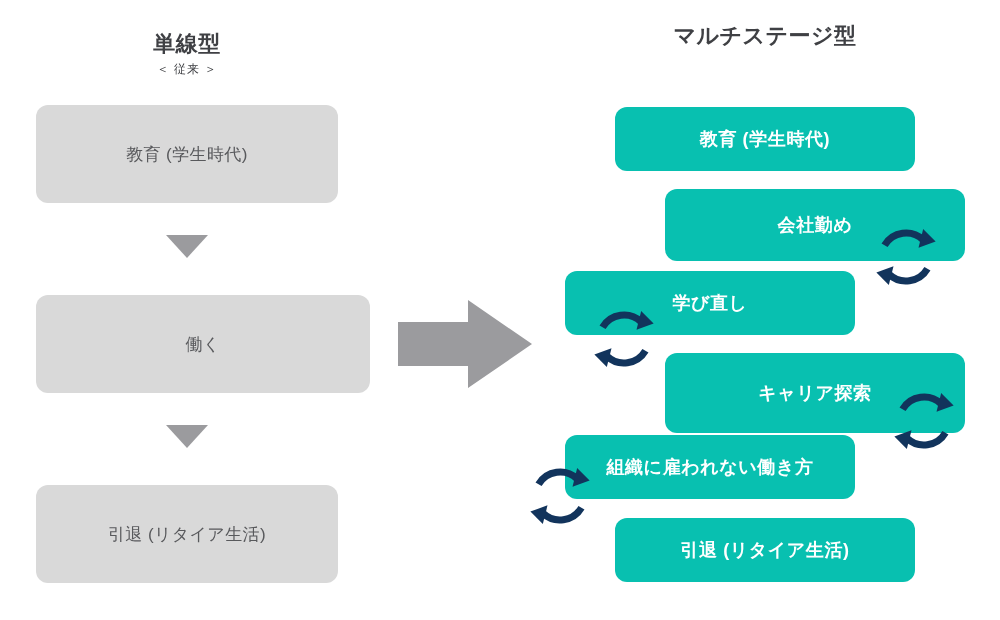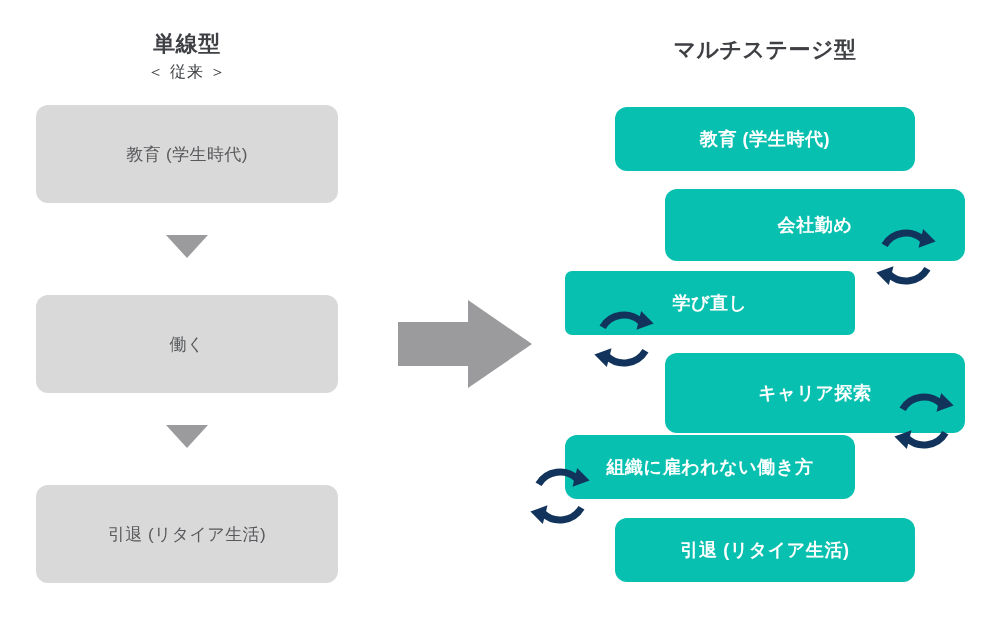--- a/index.html
+++ b/index.html
@@ -25,21 +25,21 @@
     color: #3f4044;
   }
   .col-title .main {
     font-size: 22px;
     font-weight: bold;
     letter-spacing: 0.5px;
     line-height: 1.25;
     white-space: nowrap;
   }
   .col-title .sub {
-    font-size: 16px;
+    font-size: 12px;
     font-weight: normal;
     letter-spacing: 1px;
     line-height: 1.5;
     white-space: nowrap;
     margin-top: 2px;
   }
 
   
   .stage {
     position: absolute;
@@ -99,37 +99,37 @@
     <div class="main">単線型</div>
     <div class="sub">＜ 従来 ＞</div>
   </div>
 
   <div class="stage stage-gray" style="left:36px; top:105px; width:302px; height:98px;">
     <span class="stage-label">教育 (学生時代)</span>
   </div>
 
   <div class="down-tri" style="left:166px; top:235px;"></div>
 
-  <div class="stage stage-gray" style="left:36px; top:295px; width:302px; height:98px;text-align:right;">
+  <div class="stage stage-gray" style="left:36px; top:295px; width:334px; height:98px;text-align:right;">
     <span class="stage-label">働く</span>
   </div>
 
   <div class="down-tri" style="left:166px; top:425px;"></div>
 
   <div class="stage stage-gray" style="left:36px; top:485px; width:302px; height:98px;">
     <span class="stage-label">引退 (リタイア生活)</span>
   </div>
 
   <div class="big-arrow" style="left:398px; top:300px;">
     <svg width="136" height="88" viewBox="0 0 136 88" xmlns="http://www.w3.org/2000/svg">
       <polygon points="0,22 70,22 70,0 134,44 70,88 70,66 0,66" fill="#9b9b9e"></polygon>
     </svg>
   </div>
 
-  <div class="col-title" style="left:615px; top:36px; width:300px;">
+  <div class="col-title" style="left:615px; top:22px; width:300px;">
     <div class="main">マルチステージ型</div>
   </div>
 
   <div class="stage stage-teal" style="left:615px; top:107px; width:300px; height:64px;">
     <span class="stage-label">教育 (学生時代)</span>
   </div>
 
   <div class="stage stage-teal" style="left:665px; top:189px; width:300px; height:72px;">
     <span class="stage-label">会社勤め</span>
   </div>
@@ -137,21 +137,21 @@
     <svg width="78" height="78" viewBox="0 0 100 100" xmlns="http://www.w3.org/2000/svg">
       <g fill="none" stroke="#12345c" stroke-width="9" stroke-linecap="butt">
         <path d="M 22.5 35 A 32 32 0 0 1 72 28"></path>
         <path d="M 77.5 65 A 32 32 0 0 1 28 72"></path>
       </g>
       <polygon points="72,14 88,30 66,38" fill="#12345c"></polygon>
       <polygon points="28,86 12,70 34,62" fill="#12345c"></polygon>
     </svg>
   </div>
 
-  <div class="stage stage-teal" style="left:565px; top:271px; width:290px; height:64px;border-radius:7px;">
+  <div class="stage stage-teal" style="left:565px; top:271px; width:290px; height:64px;">
     <span class="stage-label">学び直し</span>
   </div>
   <div class="cycle-icon" style="left:585px; top:300px;">
     <svg width="78" height="78" viewBox="0 0 100 100" xmlns="http://www.w3.org/2000/svg">
       <g fill="none" stroke="#12345c" stroke-width="9" stroke-linecap="butt">
         <path d="M 22.5 35 A 32 32 0 0 1 72 28"></path>
         <path d="M 77.5 65 A 32 32 0 0 1 28 72"></path>
       </g>
       <polygon points="72,14 88,30 66,38" fill="#12345c"></polygon>
       <polygon points="28,86 12,70 34,62" fill="#12345c"></polygon>

